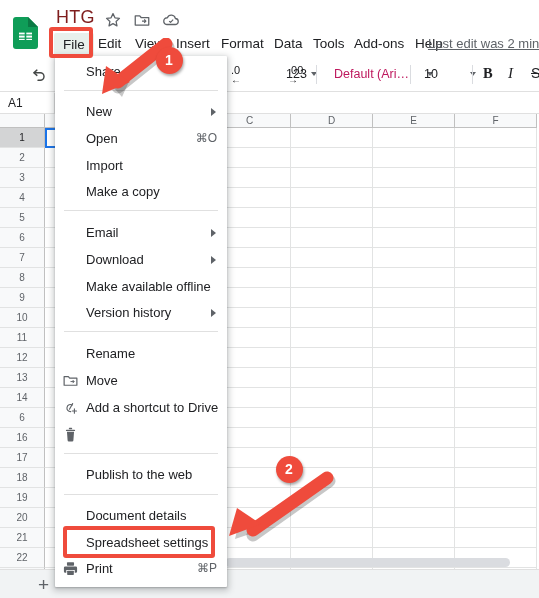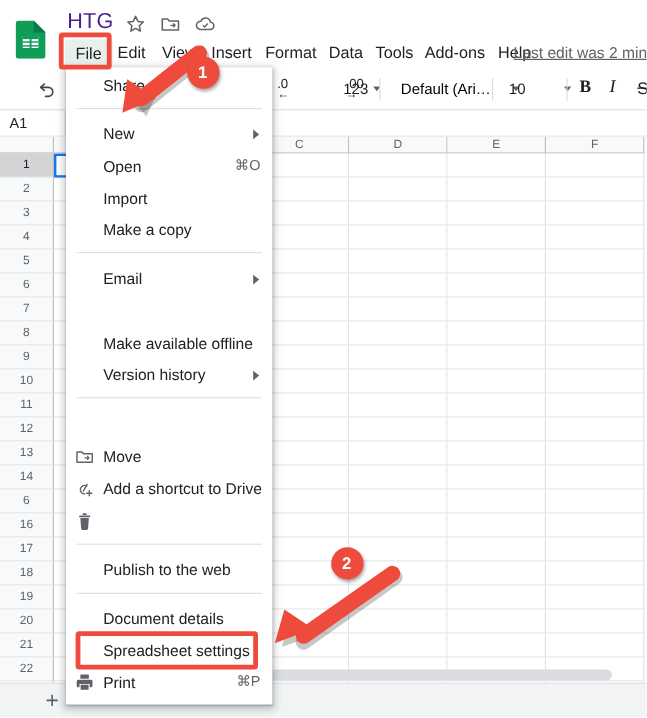--- a/index.html
+++ b/index.html
@@ -22,21 +22,21 @@
     position: absolute; left: 0; top: 0;
     width: 539px; height: 58px;
     background: #ffffff;
   }
   .sheets-logo {
     position: absolute; left: 13px; top: 17px;
     width: 25px; height: 32px;
   }
   .doc-title {
     position: absolute; left: 56px; top: 7px;
-    font-size: 18px; color: #4c1d95;
+    font-size: 18px; color: #7f1d1d;
     letter-spacing: .2px;
     white-space: nowrap;
   }
   .title-icon {
     position: absolute; top: 11px;
     width: 18px; height: 18px;
     color: #5f6368;
   }
   .title-icon svg { display:block; width:18px; height:18px; }
   .ti-star { left: 104px; }
@@ -73,21 +73,21 @@
   }
   .tb-undo {
     position: absolute; left: 29px; top: 8px;
     width: 18px; height: 18px; color:#444746;
   }
   .tb-undo svg { display:block; }
   .tb-dec0 { position:absolute; left: 231px; top: 7px; }
   .tb-dec00 { position:absolute; left: 258px; top: 7px; margin-left: 30px; }
   .tb-123 { position:absolute; left: 286px; top: 9px; font-size:12.5px; color:#202124;}
   .tb-sep { position:absolute; top:7px; width:1px; height:19px; background:#dadce0; }
-  .tb-font { position:absolute; left:334px; top:9px; font-size:12.5px; color:#000000; }
+  .tb-font { position:absolute; left:334px; top:9px; font-size:12.5px; color:#be185d; }
   .tb-fsize { position:absolute; left:424px; top:9px; font-size:12.5px; color:#202124; }
   .tb-bold { position:absolute; left:483px; top:7px; font-size:14.5px; font-weight:bold; color:#202124; font-family:"Liberation Serif", serif;}
   .tb-italic { position:absolute; left:508px; top:7px; font-size:15px; font-style:italic; color:#202124; font-family:"Liberation Serif", serif;}
   .tb-strike { position:absolute; left:531px; top:7px; font-size:14px; color:#202124; text-decoration: line-through;}
   .caret {
     display:inline-block; width:0;height:0;
     border-left:3.5px solid transparent;
     border-right:3.5px solid transparent;
     border-top:4px solid #5f6368;
     vertical-align: middle;
@@ -534,28 +534,35 @@
         <span class="mi-label">Import</span>
       </div>
       <div class="mi" style="top: 121px;">
         <span class="mi-label">Make a copy</span>
       </div>
       <div class="msep" style="top: 154px;"></div>
       <div class="mi" style="top: 162px;">
         <span class="mi-label">Email</span>
         <span class="mi-arrow"></span>
       </div>
+      <div class="mi" style="top: 189px;">
+        <span class="mi-label">Download</span>
+        <span class="mi-arrow"></span>
+      </div>
       <div class="mi" style="top: 216px;">
         <span class="mi-label">Make available offline</span>
       </div>
       <div class="mi" style="top: 242px;">
         <span class="mi-label">Version history</span>
         <span class="mi-arrow"></span>
       </div>
       <div class="msep" style="top: 275px;"></div>
+      <div class="mi" style="top: 283px;">
+        <span class="mi-label">Rename</span>
+      </div>
       <div class="mi" style="top: 310px;">
         <span class="mi-icon">
           <svg viewBox="0 0 24 24" fill="none" stroke="#5f6368" stroke-width="1.7" stroke-linejoin="round">
             <path d="M3 6.5h6l1.8 2.2H21v10H3z"></path>
             <path d="M12 13.5h5M15 11.3l2.2 2.2-2.2 2.2" stroke-width="1.4"></path>
           </svg>
         </span>
         <span class="mi-label">Move</span>
       </div>
       <div class="mi" style="top: 337px;">

